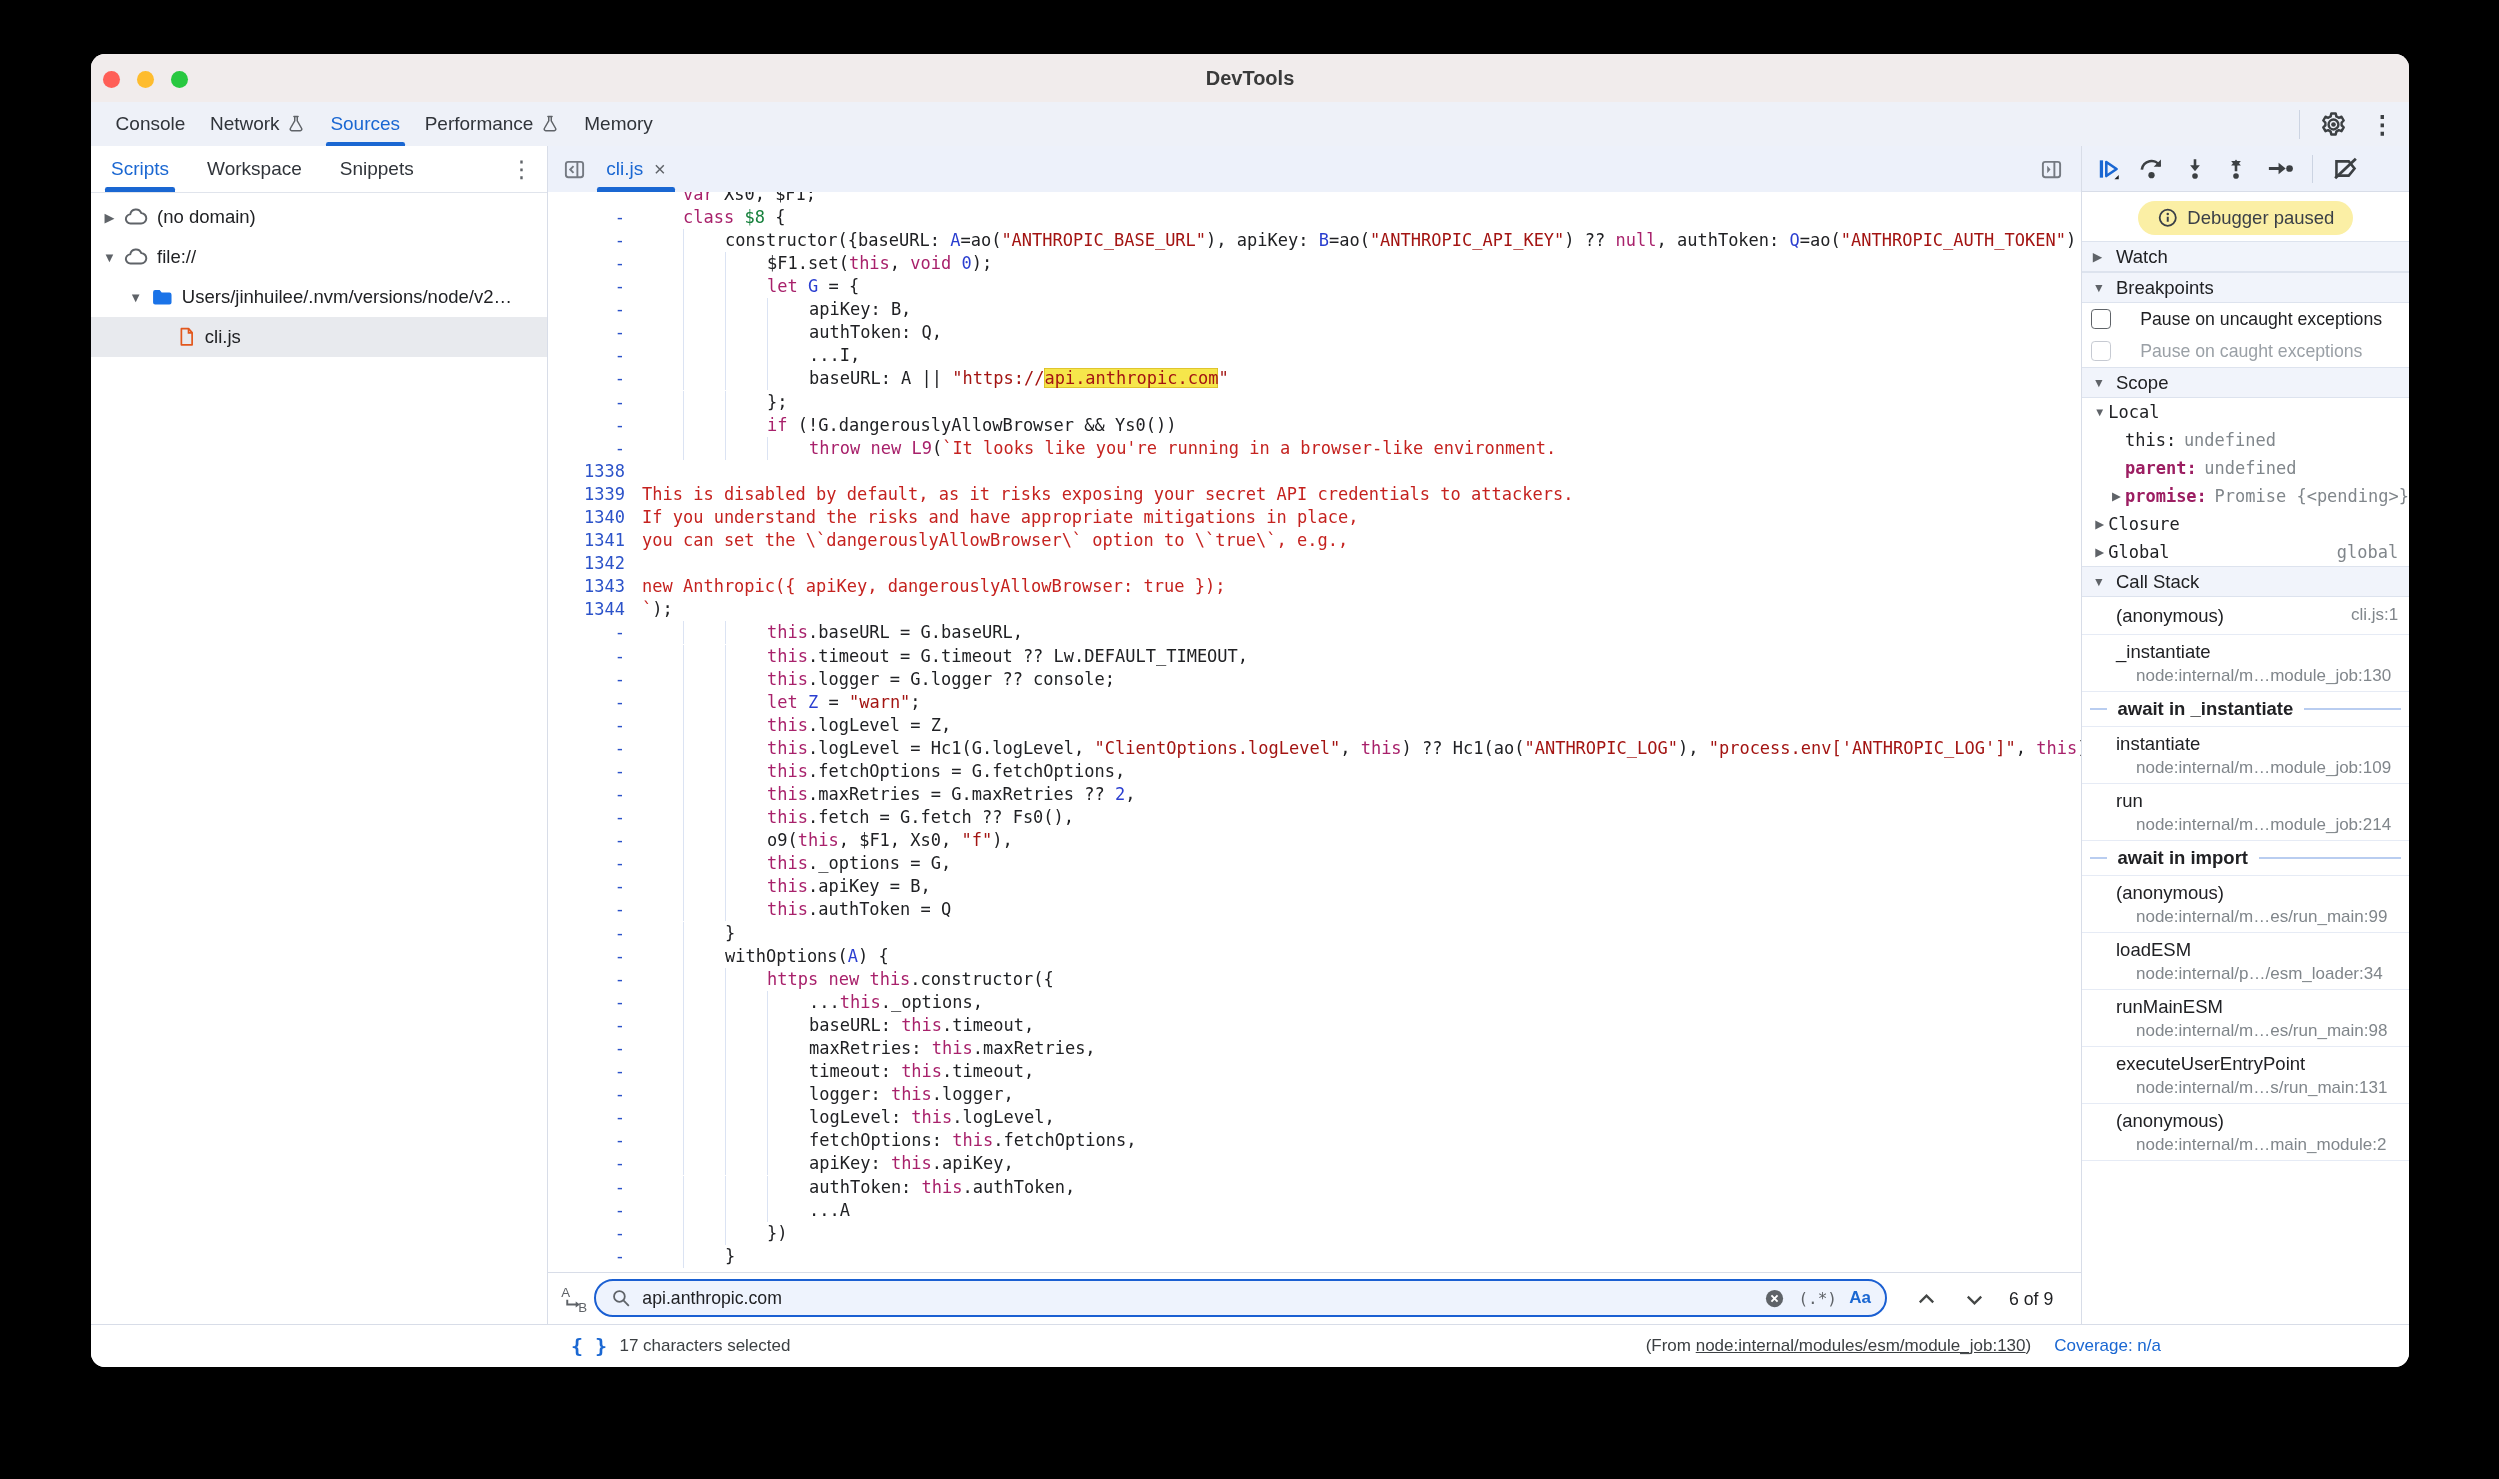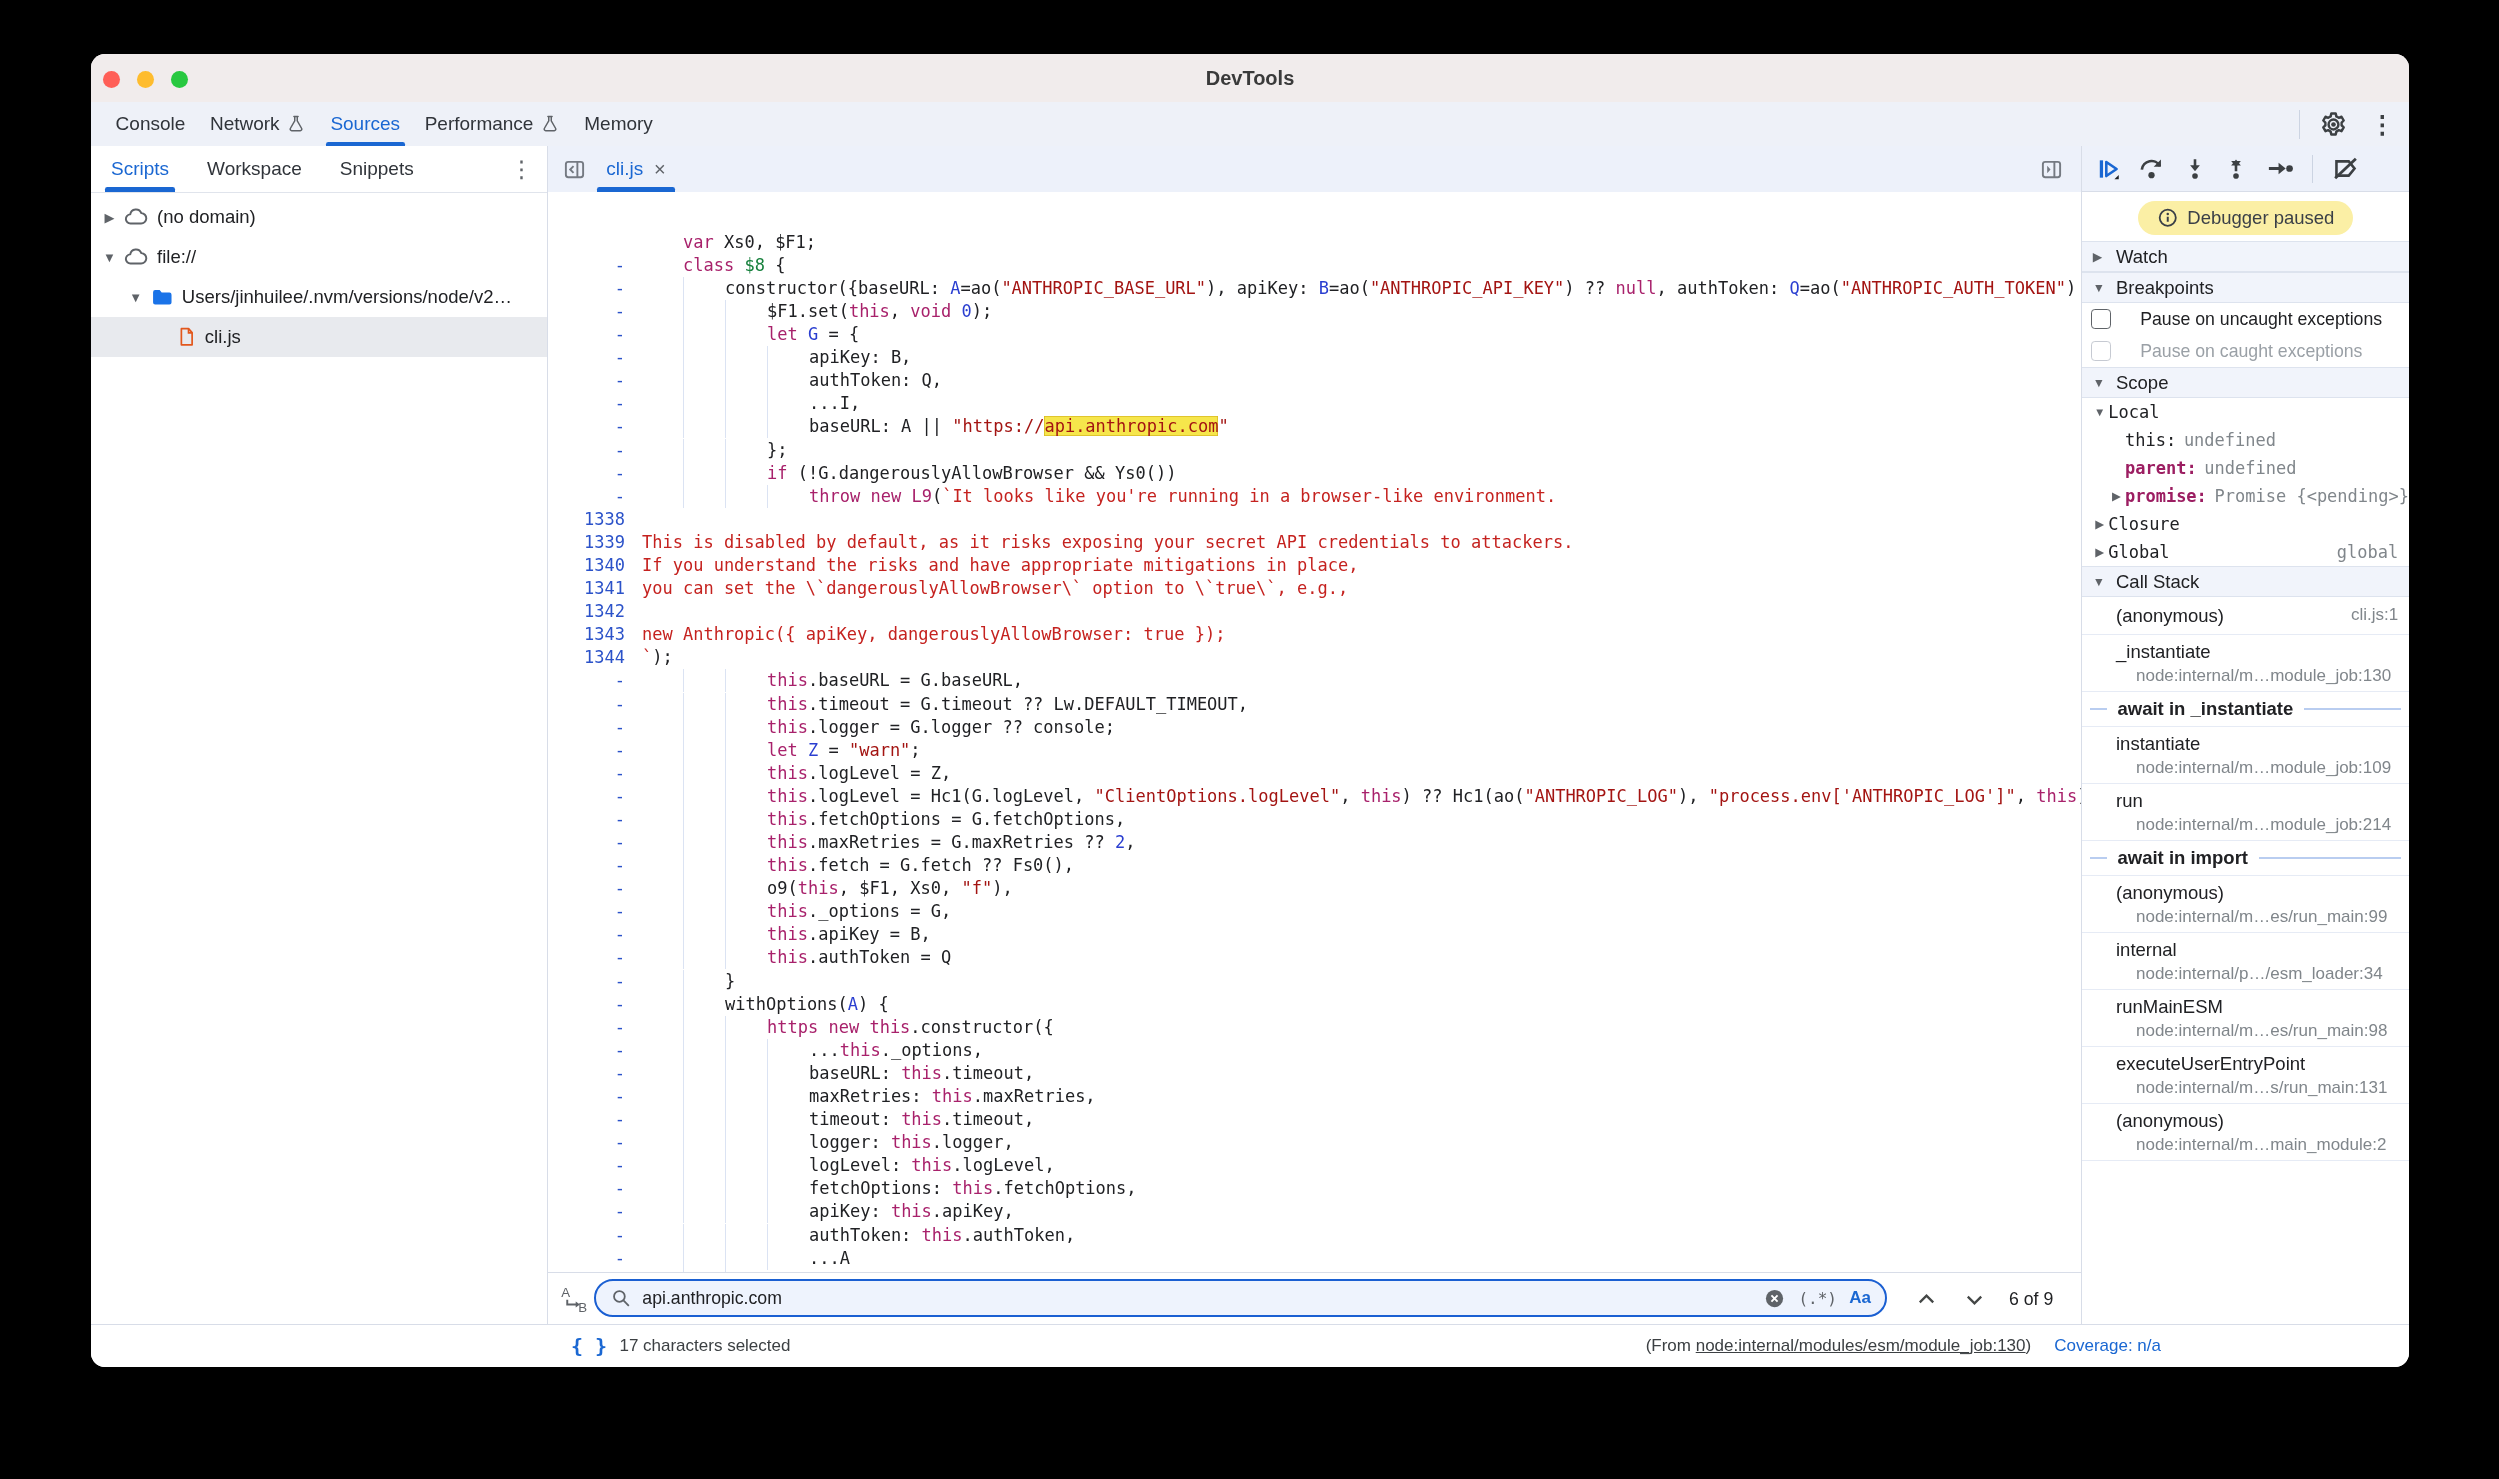--- a/index.html
+++ b/index.html
@@ -45,21 +45,21 @@
   .etabbar{position:absolute;left:0;top:0;width:100%;height:46px;background:#edf1fa;border-bottom:0.8px solid #d8dde8;}
   .enav-toggle{position:absolute;left:15.4px;top:11.5px;}
   .etab{position:absolute;left:46px;top:0;height:46px;display:flex;align-items:center;gap:10.8px;padding:0 12.3px;}
   .etab .lbl{font-size:19px;color:#1a67d2;}
   .etab .x{font-size:20px;color:#5f6368;}
   .etab::after{content:"";position:absolute;left:3.1px;right:3.1px;bottom:0;height:4.6px;border-radius:2.3px 2.3px 0 0;background:#1a67d2;}
   .epanel-toggle{position:absolute;right:18.5px;top:11.5px;}
 
   
   .codearea{position:absolute;left:0;top:46px;width:100%;height:1081px;overflow:hidden;background:#fff;}
-  .cl{position:relative;height:23px;font-family:"DejaVu Sans Mono","Liberation Mono",monospace;font-size:17px;line-height:23px;margin-top:48px;}
+  .cl{position:relative;height:23px;font-family:"DejaVu Sans Mono","Liberation Mono",monospace;font-size:17px;line-height:23px;}
   .cl .g{position:absolute;left:0;top:0;width:77px;text-align:right;color:#2b52c9;}
   .cl .ct{position:absolute;left:94px;top:0;white-space:pre;color:#202124;}
   .ig{display:inline-block;width:41px;height:23px;vertical-align:top;}
   .ig.gb{border-left:0.8px solid #dbe3f3;}
   .p{color:#202124;} .k{color:#a8216b;} .d{color:#16803c;} .v{color:#2a3ed0;}
   .s{color:#a31412;} .t{color:#c5221f;} .n{color:#2a3ed0;}
   .hl{background:#f6e64b;box-shadow:inset 0 0 0 0.8px #d9bb25;color:#a31412;}
 
   
   .searchbar{position:absolute;left:0;bottom:0;width:100%;height:52px;border-top:0.8px solid #d8dde8;background:#fff;}
@@ -594,21 +594,21 @@
             <div class="floc">node:internal/m…module_job:214</div>
           </div>
           <div class="fsep">
             <span>await in import</span>
           </div>
           <div class="frame two">
             <div class="fname">(anonymous)</div>
             <div class="floc">node:internal/m…es/run_main:99</div>
           </div>
           <div class="frame two">
-            <div class="fname">internal</div>
+            <div class="fname">loadESM</div>
             <div class="floc">node:internal/p…/esm_loader:34</div>
           </div>
           <div class="frame two">
             <div class="fname">runMainESM</div>
             <div class="floc">node:internal/m…es/run_main:98</div>
           </div>
           <div class="frame two">
             <div class="fname">executeUserEntryPoint</div>
             <div class="floc">node:internal/m…s/run_main:131</div>
           </div>

